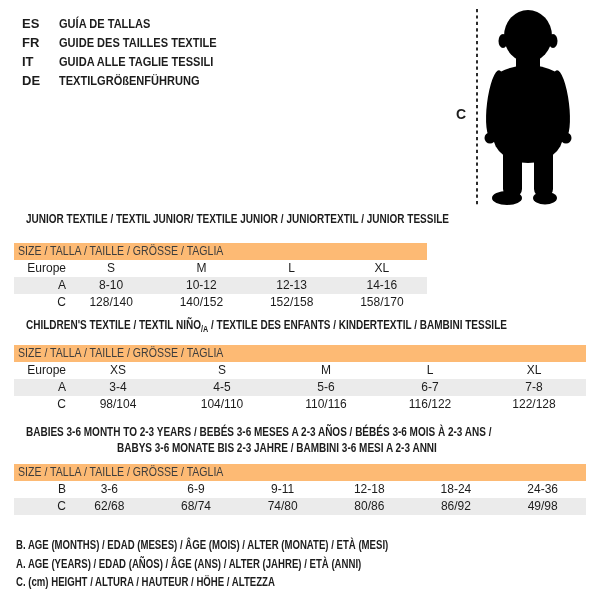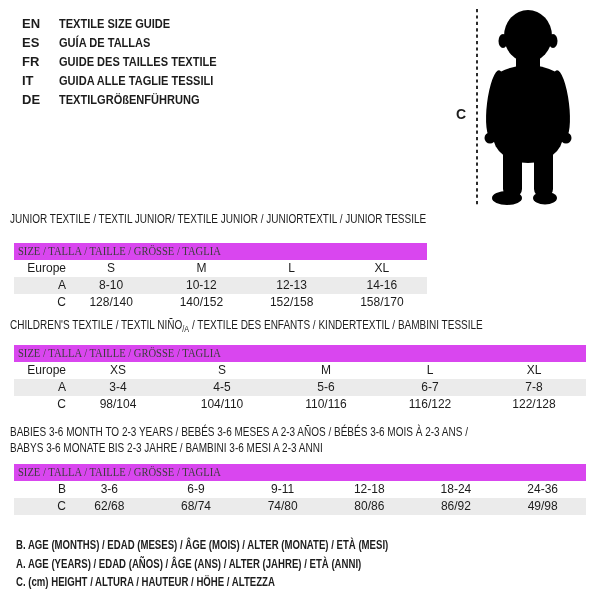--- a/index.html
+++ b/index.html
@@ -15,46 +15,42 @@
 
   
   .langs{position:absolute;left:22px;top:14px;}
   .lang-row{display:flex;height:19px;align-items:center;font-weight:bold;font-size:13px;}
   .lang-code{width:37px;flex:0 0 37px;}
   
   .figure{position:absolute;left:470px;top:6px;width:106px;height:202px;}
   .height-label{position:absolute;left:452px;top:106px;width:18px;text-align:center;
     font-weight:bold;font-size:14px;}
   
-  .sec-title{position:absolute;left:10px;font-weight:normal;font-size:12.5px;line-height:15px;white-space:nowrap;}
+  .sec-title{position:absolute;left:26px;font-weight:bold;font-size:12.5px;line-height:15px;white-space:nowrap;text-align:center;}
   .sub{font-size:9px;vertical-align:-3px;}
   
   table{border-collapse:collapse;table-layout:fixed;position:absolute;left:14px;}
   .t-junior{top:243px;width:413px;}
   .t-children{top:345px;width:572px;}
   .t-babies{top:464px;width:572px;}
   col.c-label{width:52px;}
   td{height:17px;line-height:17px;font-size:12px;padding:0;text-align:center;overflow:hidden;}
   td.rowhead{text-align:right;padding-left:4px;}
-  tr.band td{background:#d946ef;color:#3d3d3d;text-align:left;padding-left:4px;font-family:Liberation Serif, serif;}
+  tr.band td{background:#fdba74;color:#3d3d3d;text-align:left;padding-left:4px;}
   tr.stripe td{background:#ebebeb;}
   
   .notes{position:absolute;left:16px;top:536px;}
   .note{height:18.6px;line-height:18.6px;font-weight:bold;font-size:12px;white-space:nowrap;}
 </style>
 </head>
 <body>
 
 <div id="page">
 
   <div class="langs">
-    <div class="lang-row">
-      <span class="lang-code">EN</span>
-      <span class="sqz85">TEXTILE SIZE GUIDE</span>
-    </div>
     <div class="lang-row">
       <span class="lang-code">ES</span>
       <span class="sqz85">GUÍA DE TALLAS</span>
     </div>
     <div class="lang-row">
       <span class="lang-code">FR</span>
       <span class="sqz85">GUIDE DES TAILLES TEXTILE</span>
     </div>
     <div class="lang-row">
       <span class="lang-code">IT</span>

